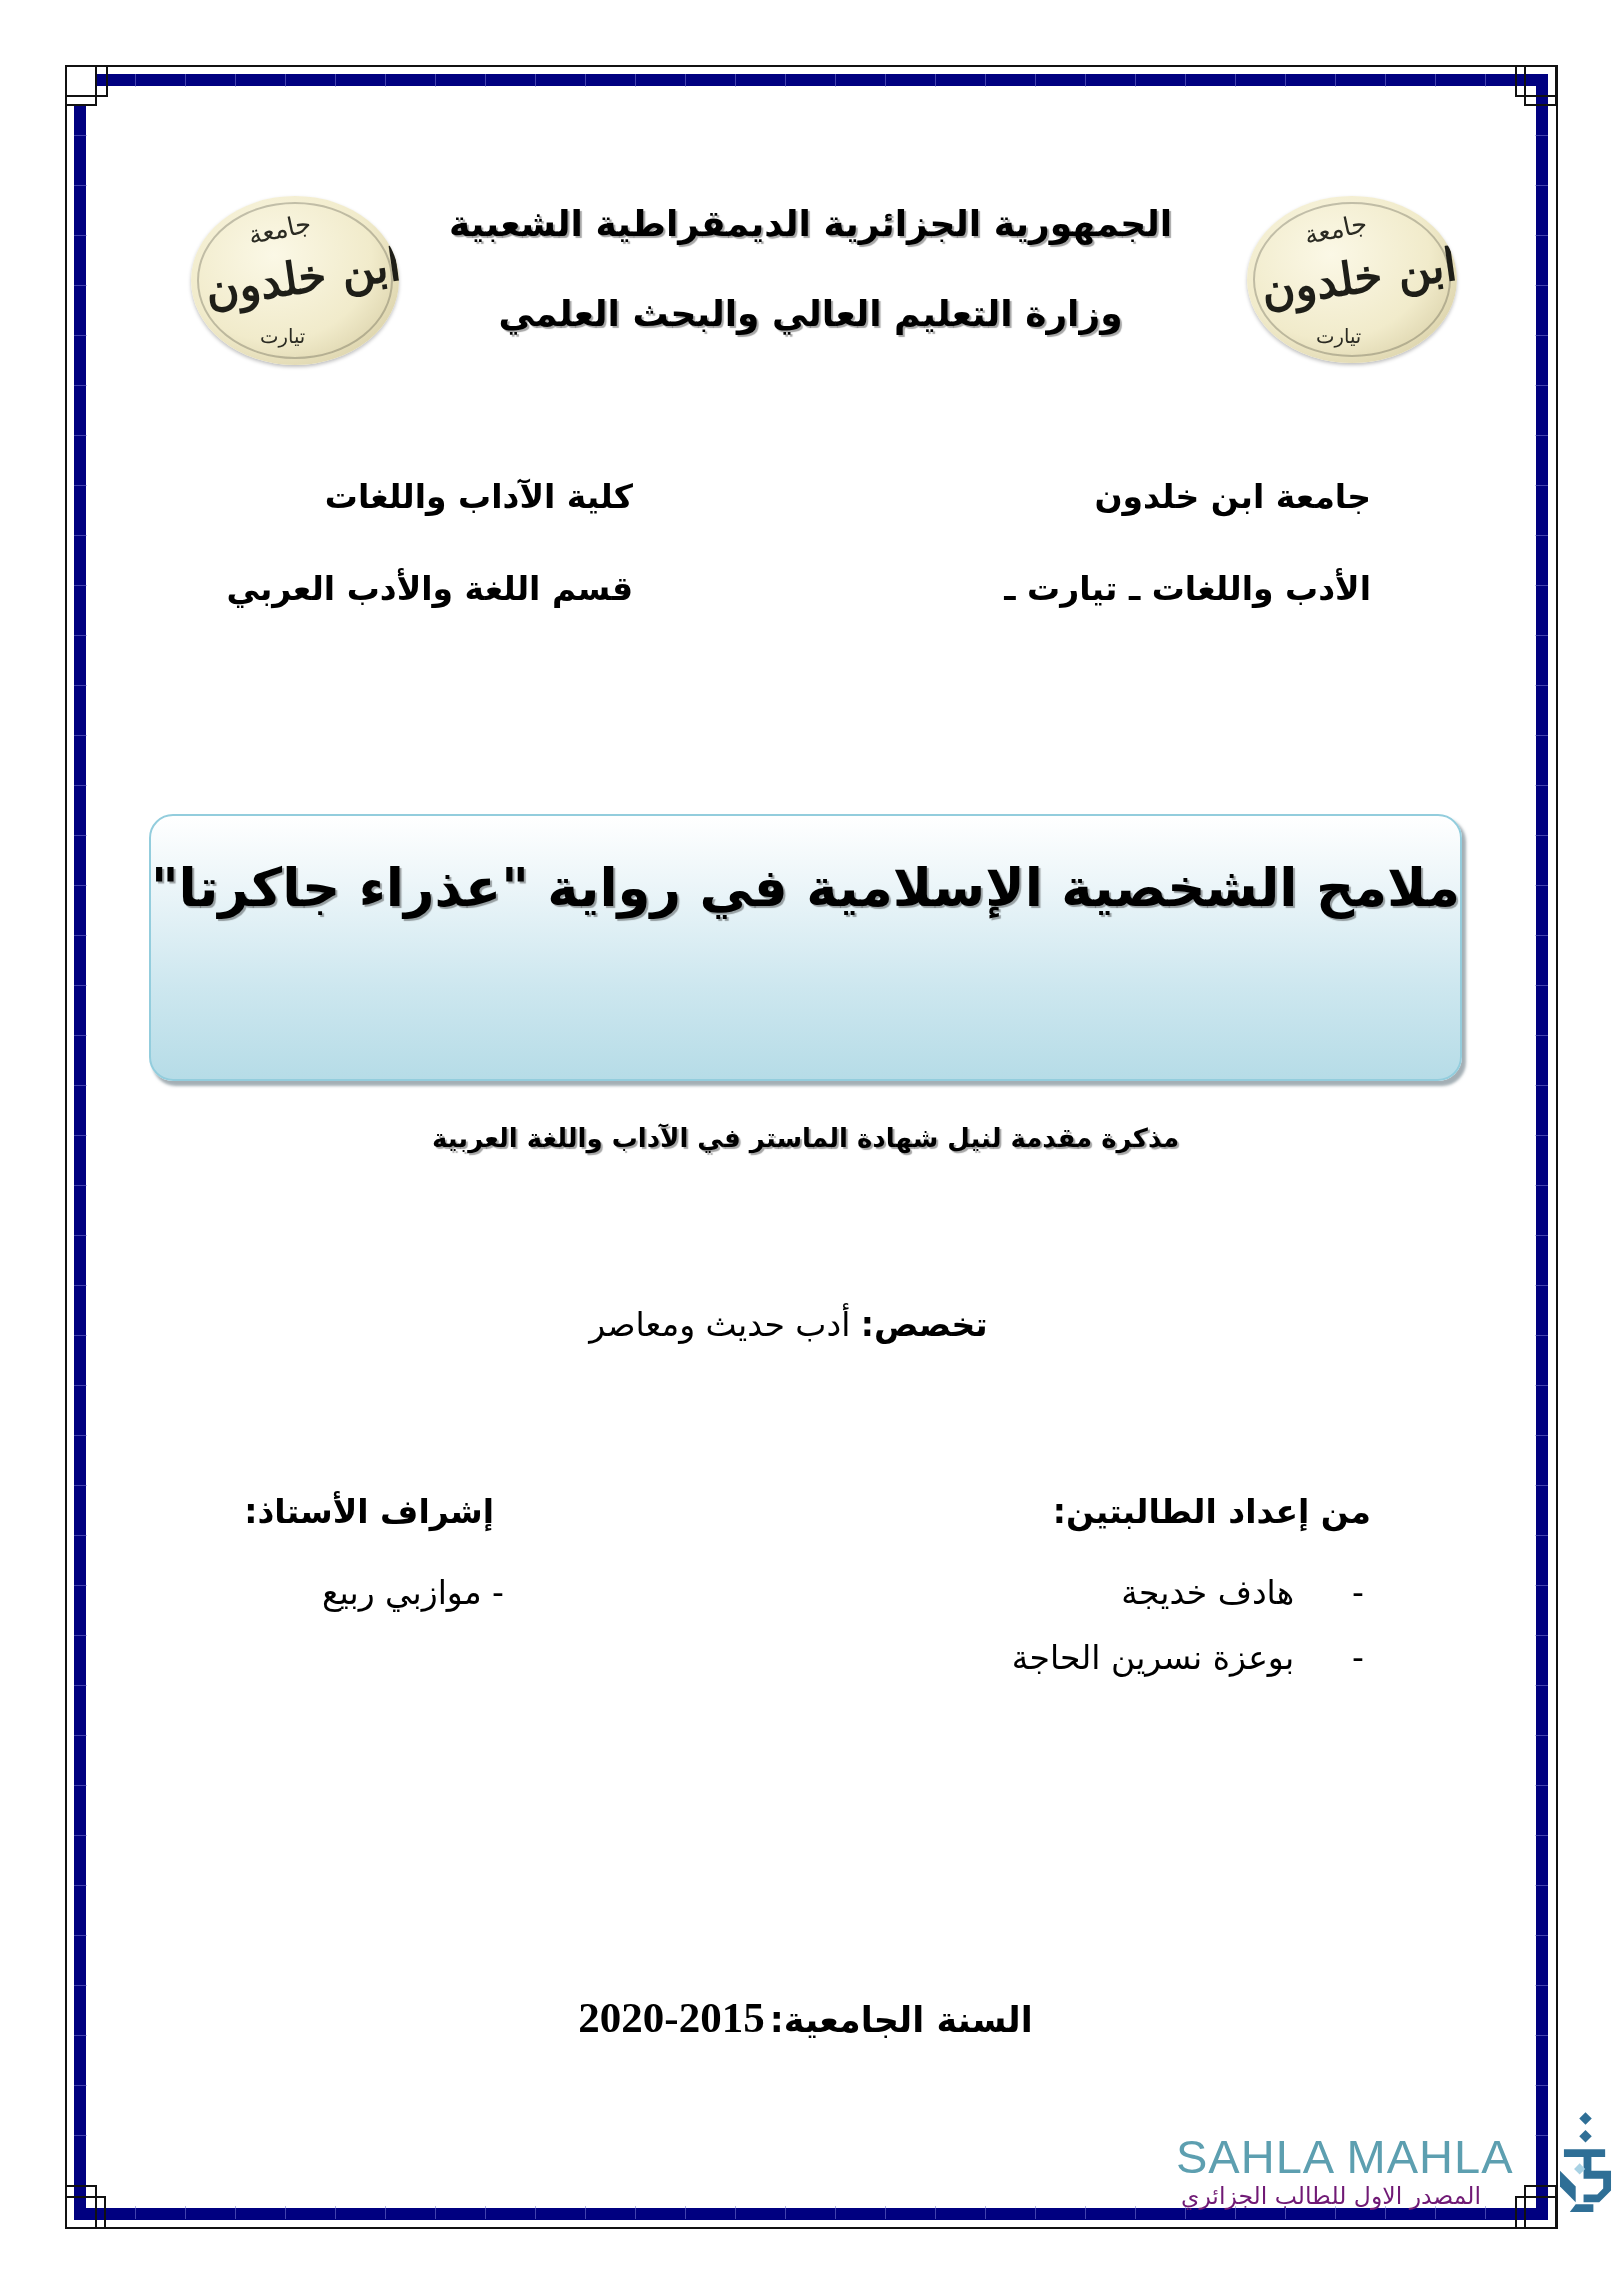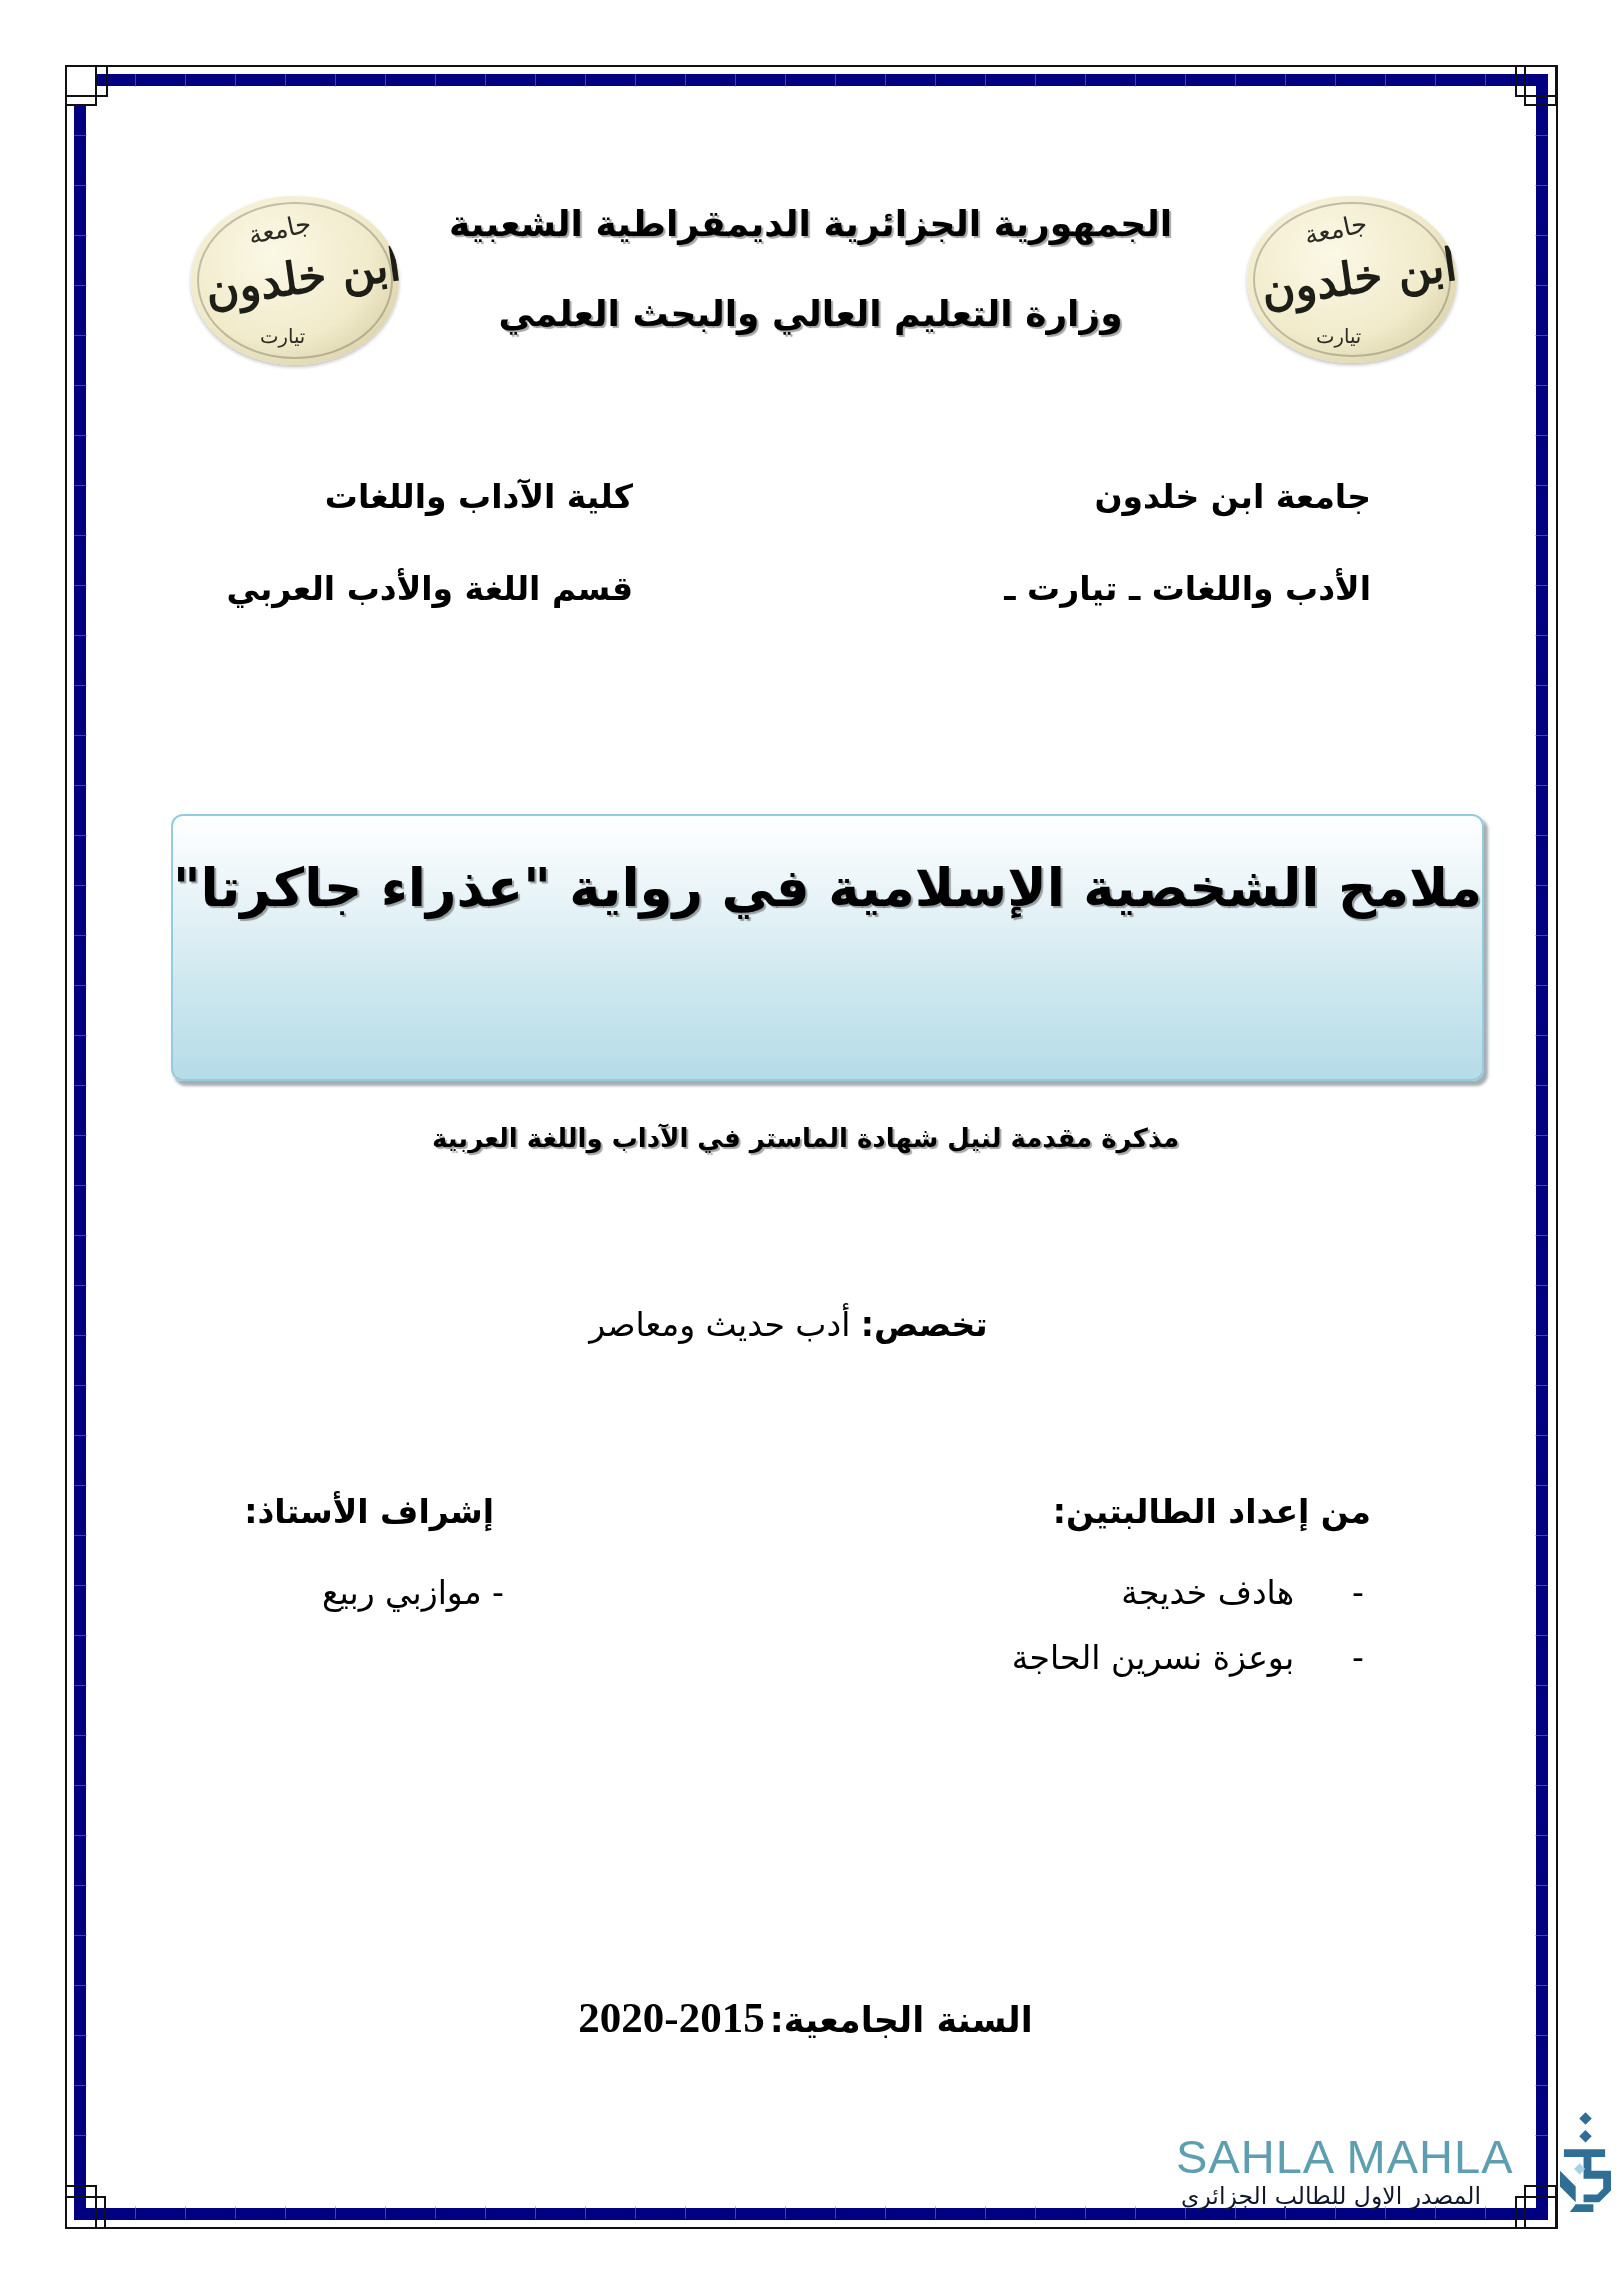--- a/index.html
+++ b/index.html
@@ -24,28 +24,27 @@
     background: radial-gradient(ellipse at 40% 35%, #fbf8e6 0%, #f1ebcb 55%, #d8cfa6 85%, #b9ae86 100%);
     box-shadow: 0 2px 3.9px rgba(0,0,0,0.25);
     overflow:hidden;
   }
   .logo .ring { position:absolute; inset:5.9px; border-radius:50%; border:2px solid rgba(40,40,30,0.25); }
   .logo .big { position:absolute; font-family:"DejaVu Serif", serif; font-weight:bold; color:#1e1e18; white-space:nowrap; }
   .logo .small { position:absolute; font-family:"DejaVu Serif", serif; color:#2a2a22; white-space:nowrap; }
 
   .title-box {
     position:absolute; left:149px; top:814px; width:1313px; height:267px;
-    border-radius:12px; border:2px solid #93cddd; box-sizing:border-box;
+    border-radius:24px; border:2px solid #93cddd; box-sizing:border-box;
     background: linear-gradient(180deg, #ffffff 0%, #e9f4f8 30%, #cde7ef 65%, #b6dce7 100%);
     box-shadow: 3.9px 4.9px 2.9px rgba(90,110,120,0.55);
-    margin-left: 22px;
   }
 
   .wm-title { position:absolute; left:1176px; top:2129px; font-family:"Liberation Sans", sans-serif; font-size:47px; color:#5d9fb0; letter-spacing:1px; white-space:nowrap; }
-  .wm-sub { position:absolute; left:1181px; top:2182px; font-family:"DejaVu Sans", sans-serif; font-size:23.5px; color:#0f172a; white-space:nowrap; direction:rtl; }
+  .wm-sub { position:absolute; left:1181px; top:2182px; font-family:"DejaVu Sans", sans-serif; font-size:23.5px; color:#701a75; white-space:nowrap; direction:rtl; }
 </style>
 </head>
 <body>
 
 <div>
   <div class="outer-line" style="left:65px; top:65px; width:1493px; height:2164px;"></div>
   <div class="blue-band" style="left:74px; top:74px; width:1474px; height:1px; height:2146px;"></div>
   <div class="seg-h" style="left:86px; top:74px; width:1449px;"></div>
   <div class="seg-h" style="left:86px; top:2206px; width:1449px;"></div>
   <div class="seg-v" style="left:74px; top:86px; height:2120px;"></div>

